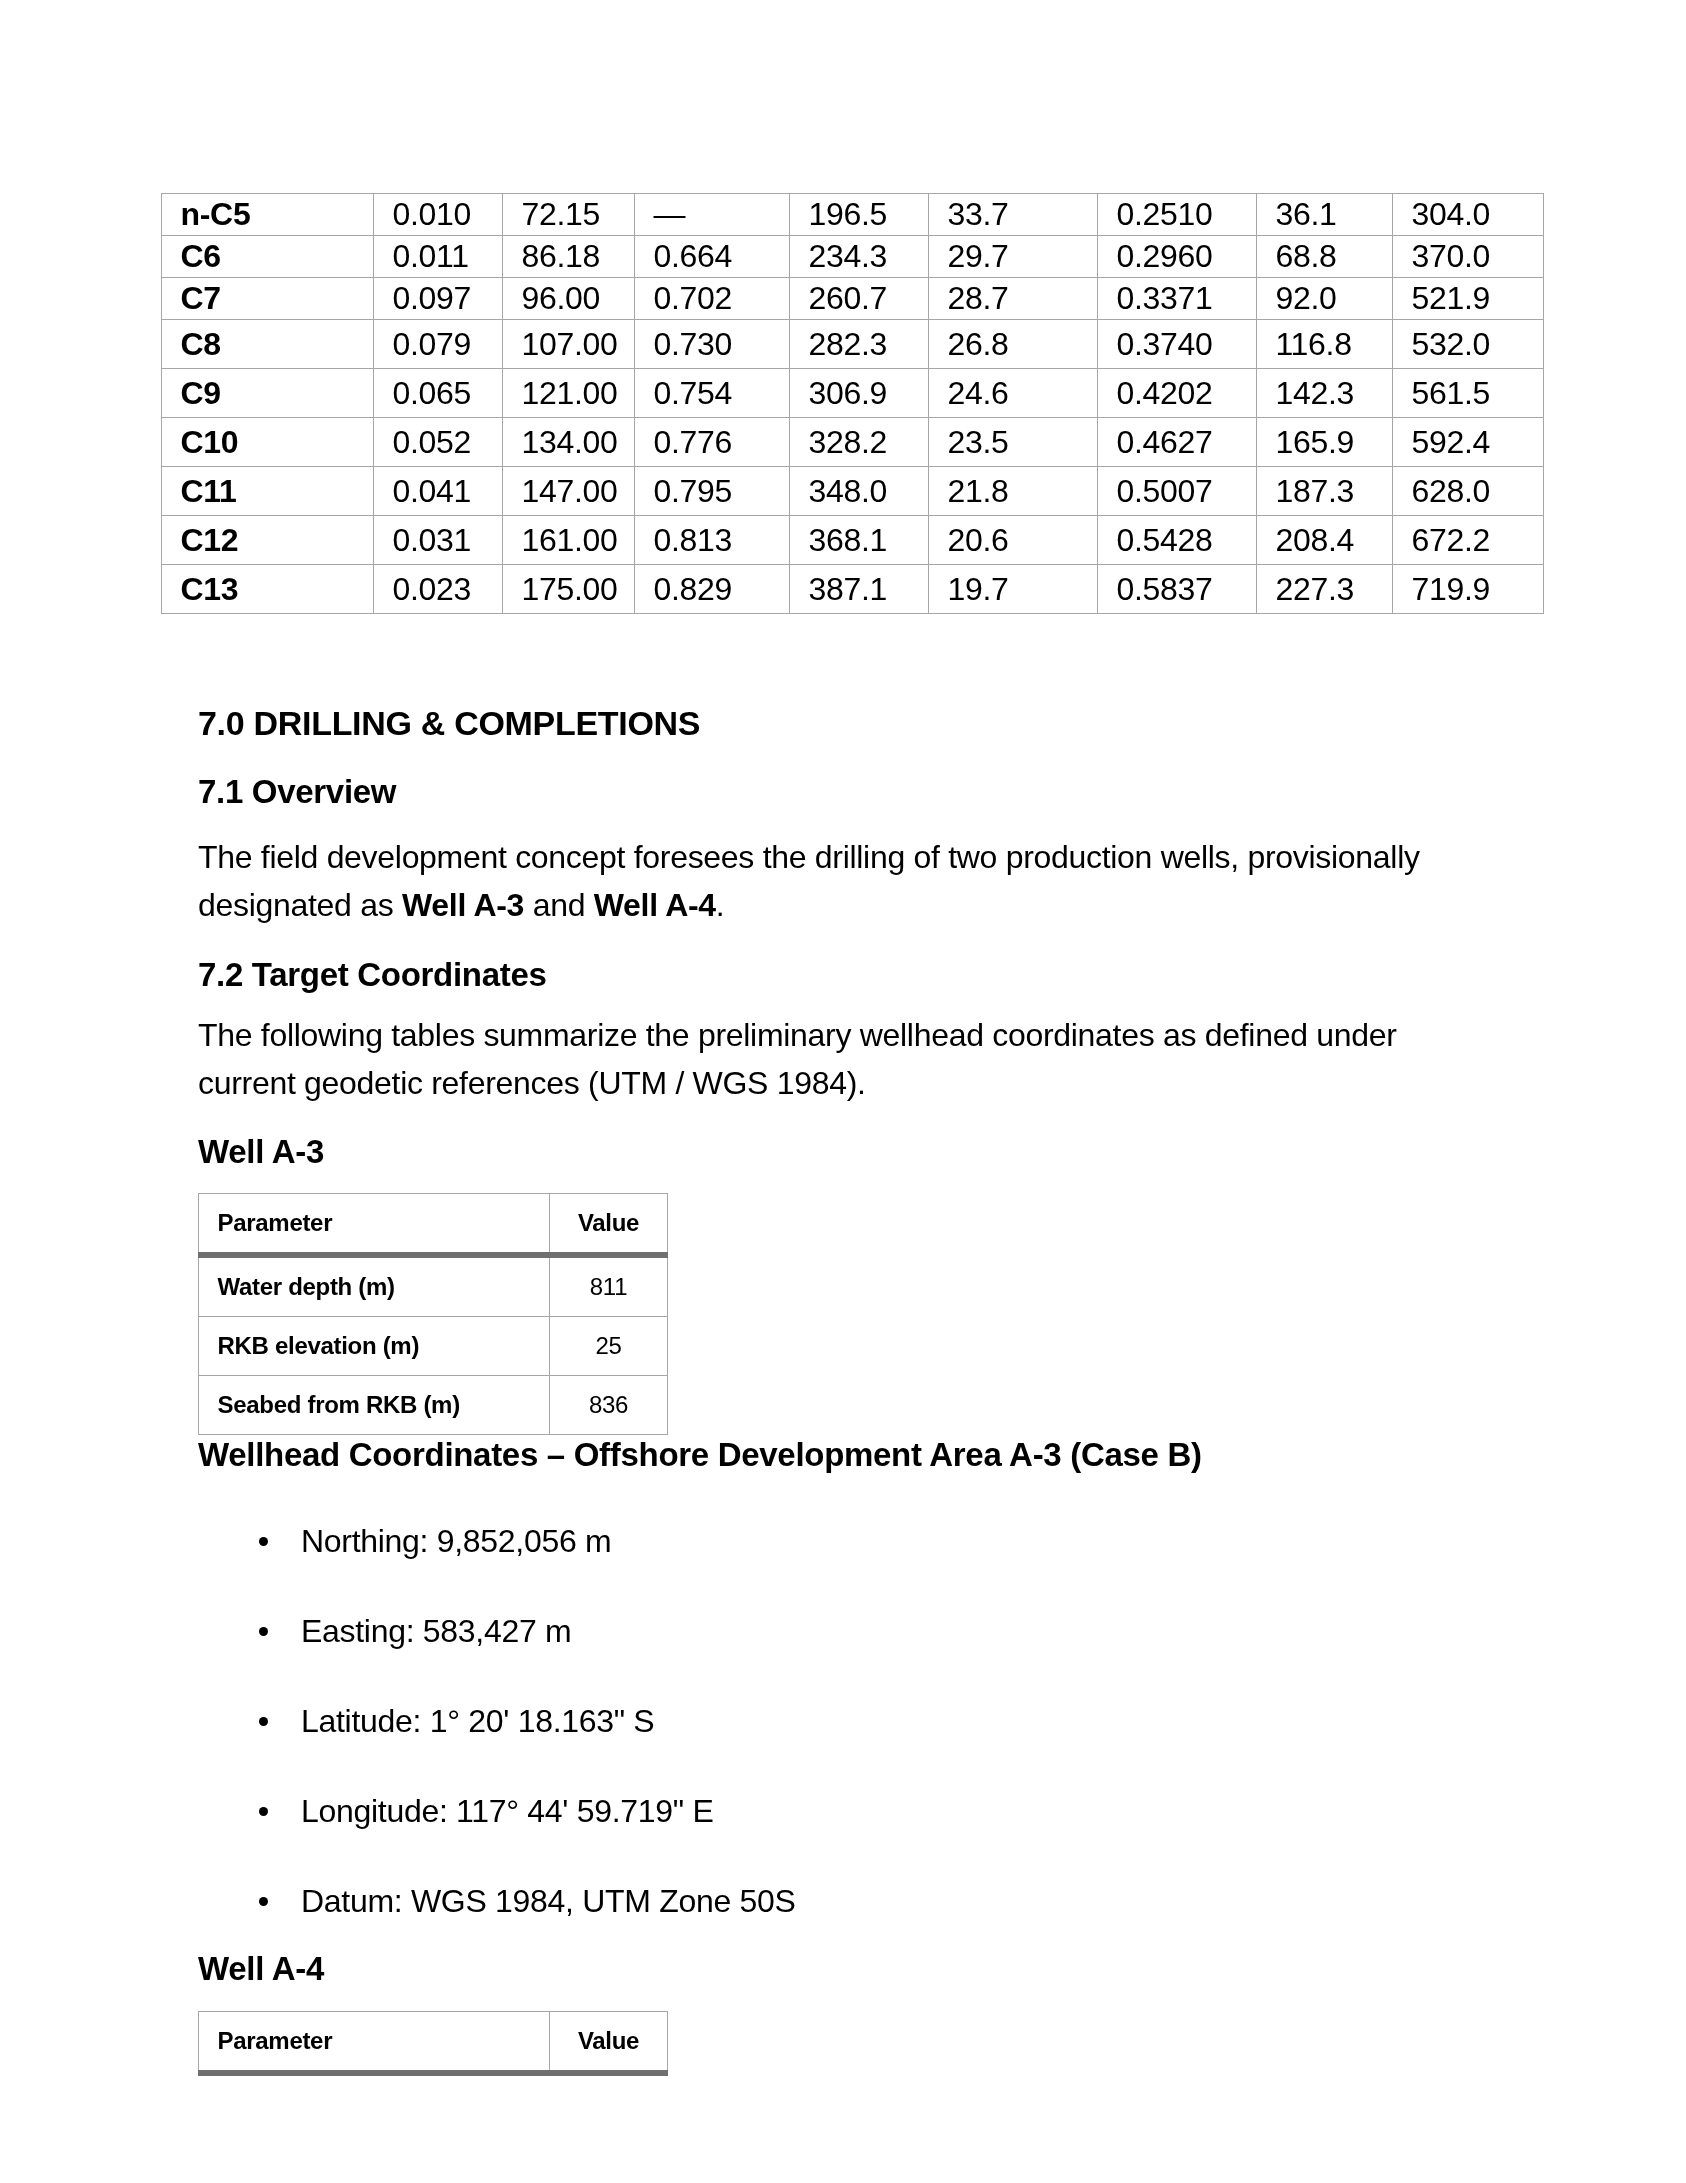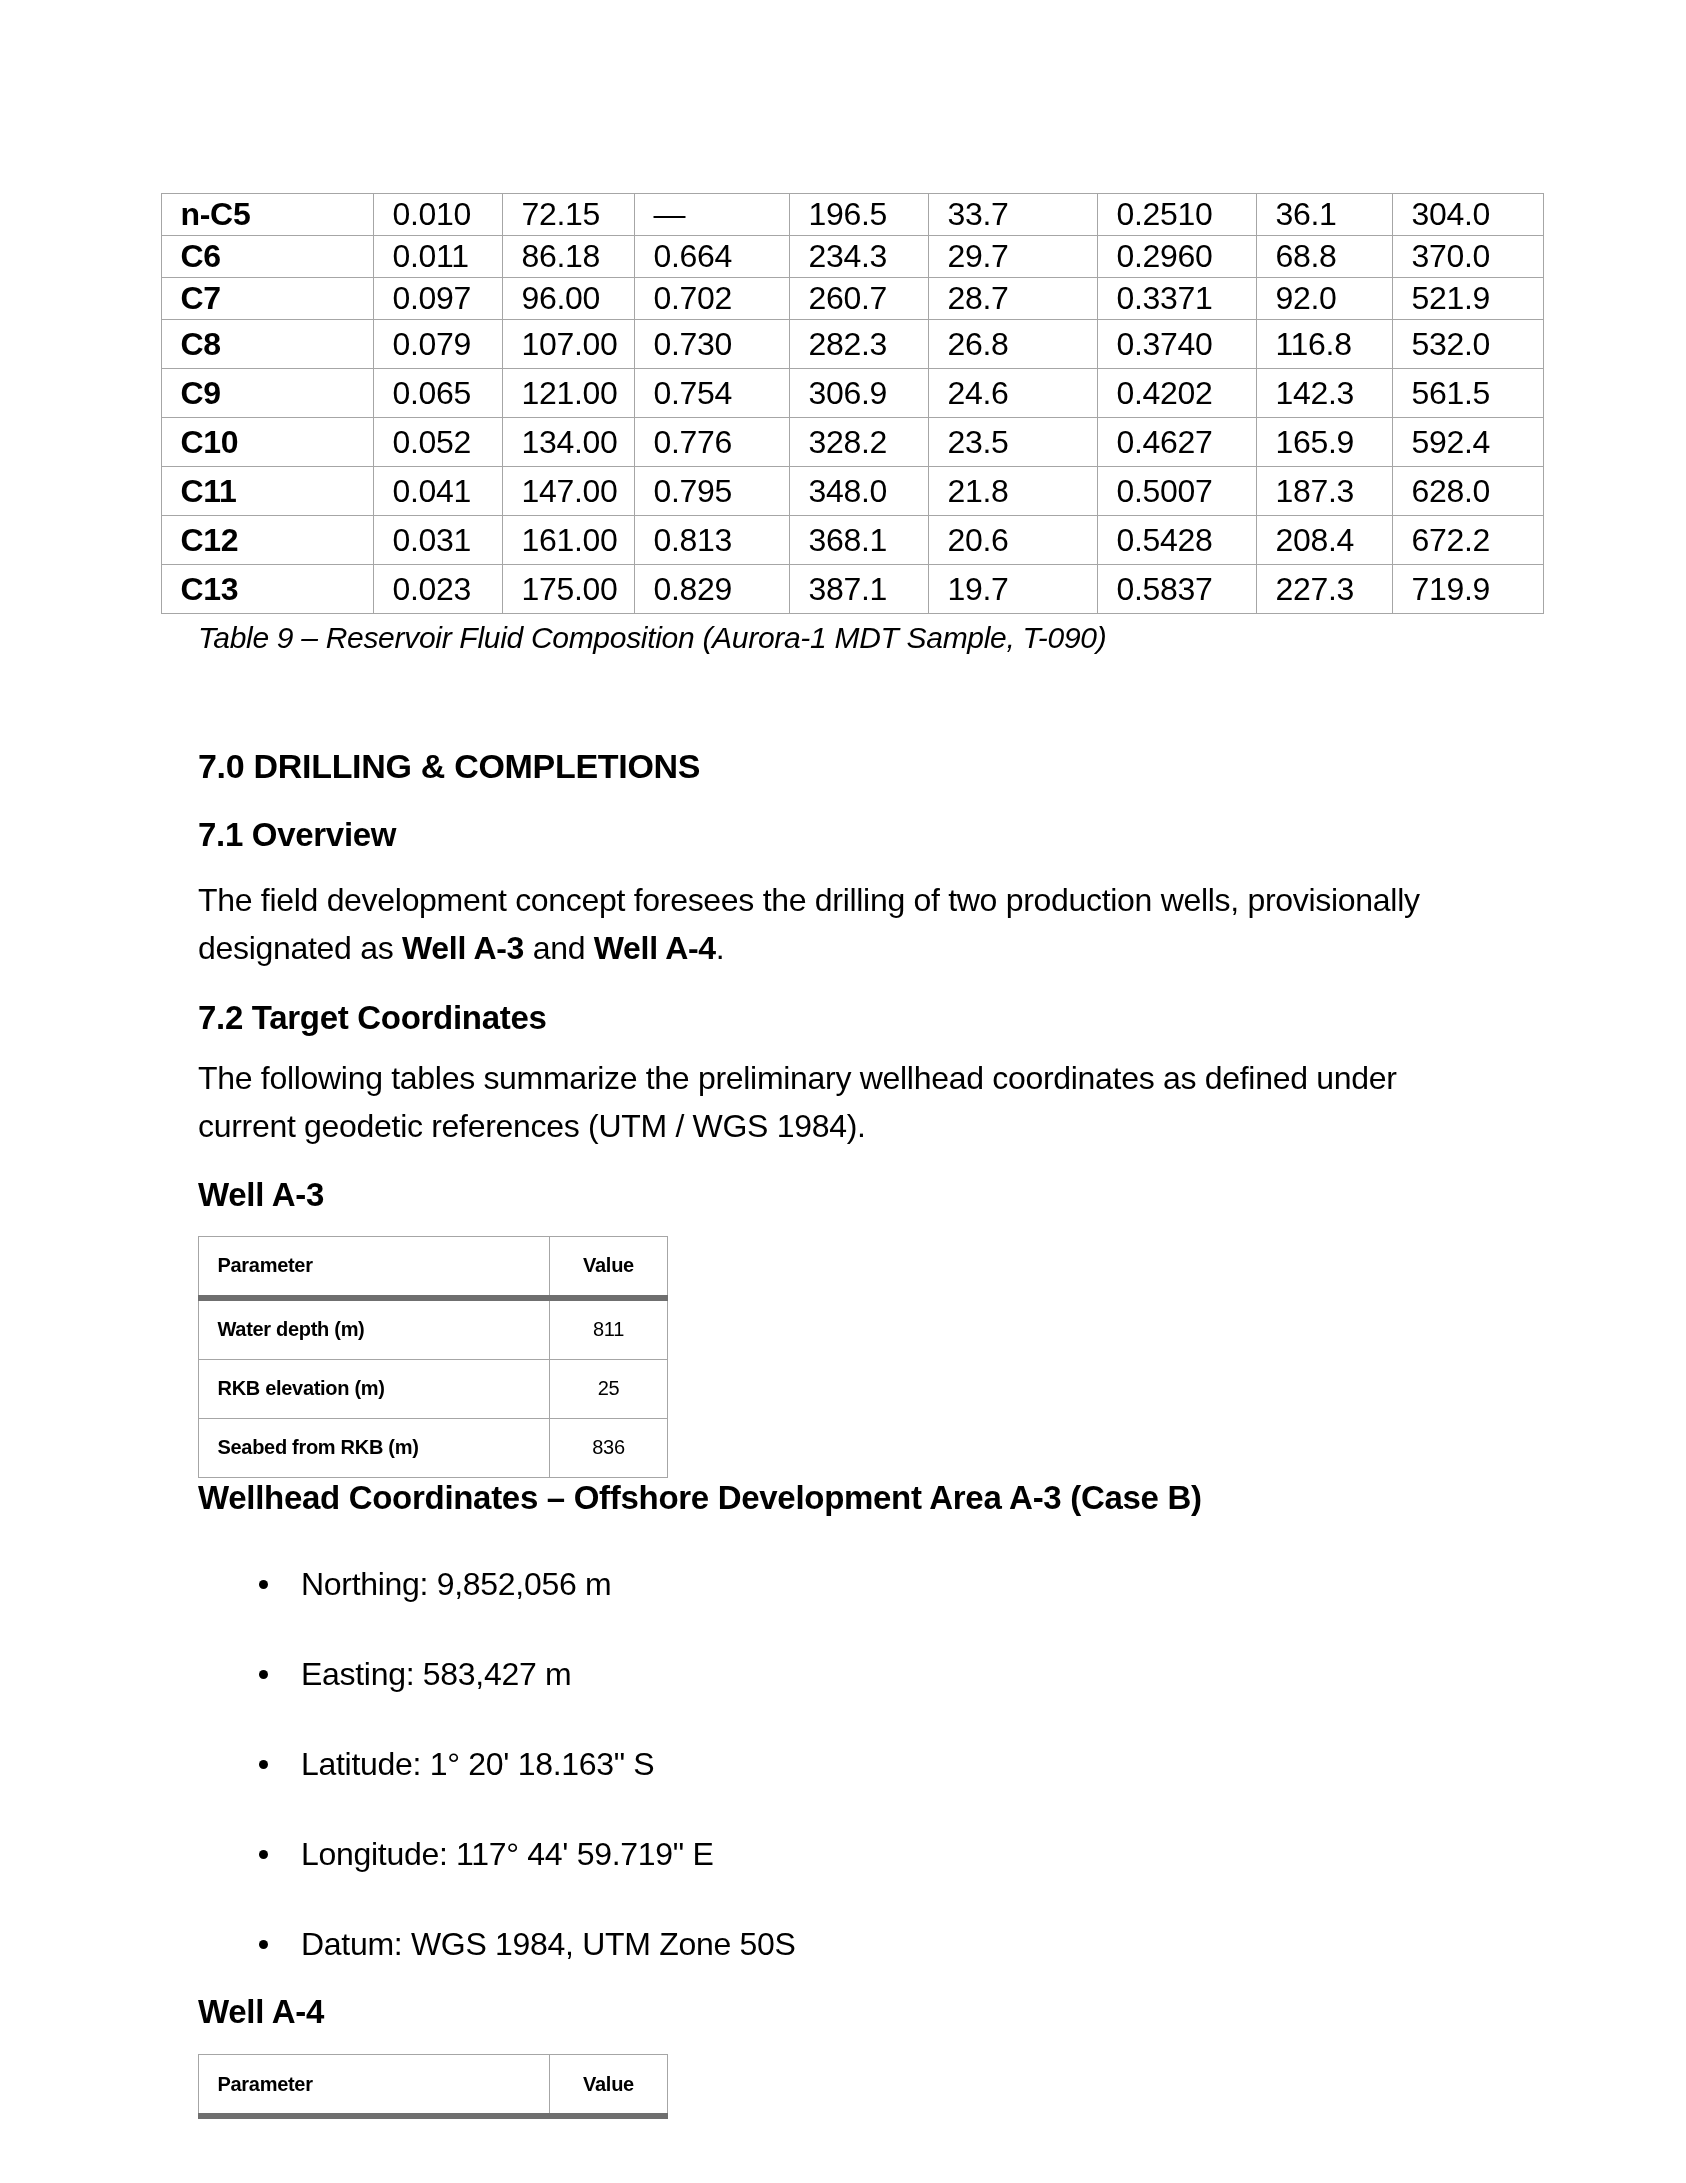--- a/index.html
+++ b/index.html
@@ -67,21 +67,21 @@
   }
   .para.p2 { margin-top: 16px; }
 
   
   .ptable-wrap { margin: 20.5px 0 0 198px; }
   .ptable-wrap.a4 { margin-top: 22.5px; }
   table.ptable {
     border-collapse: collapse;
     table-layout: fixed;
     width: 469px;
-    font-size: 20px;
+    font-size: 24px;
   }
   table.ptable td {
     border: 1.3px solid #a6a6a6;
     height: 56px;
     vertical-align: middle;
     white-space: nowrap;
   }
   table.ptable td.p { padding-left: 18.5px; font-weight: bold; }
   table.ptable td.v { text-align: center; }
   table.ptable tr.head td { font-weight: bold; border-bottom: 6px solid #6f6f6f; }
@@ -226,21 +226,20 @@
           <td>387.1</td>
           <td>19.7</td>
           <td>0.5837</td>
           <td>227.3</td>
           <td>719.9</td>
         </tr>
       </tbody>
     </table>
   </div>
 
-  <div class="caption">Table 9 – Reservoir Fluid Composition (Aurora-1 MDT Sample, T-090)</div>
 
   <div class="h-main">7.0 DRILLING &amp; COMPLETIONS</div>
 
   <div class="h-sub">7.1 Overview</div>
 
   <div class="para">
     <div>The field development concept foresees the drilling of two production wells, provisionally</div>
     <div><span>designated as </span><b>Well A-3</b><span> and </span><b>Well A-4</b><span>.</span></div>
   </div>
 

